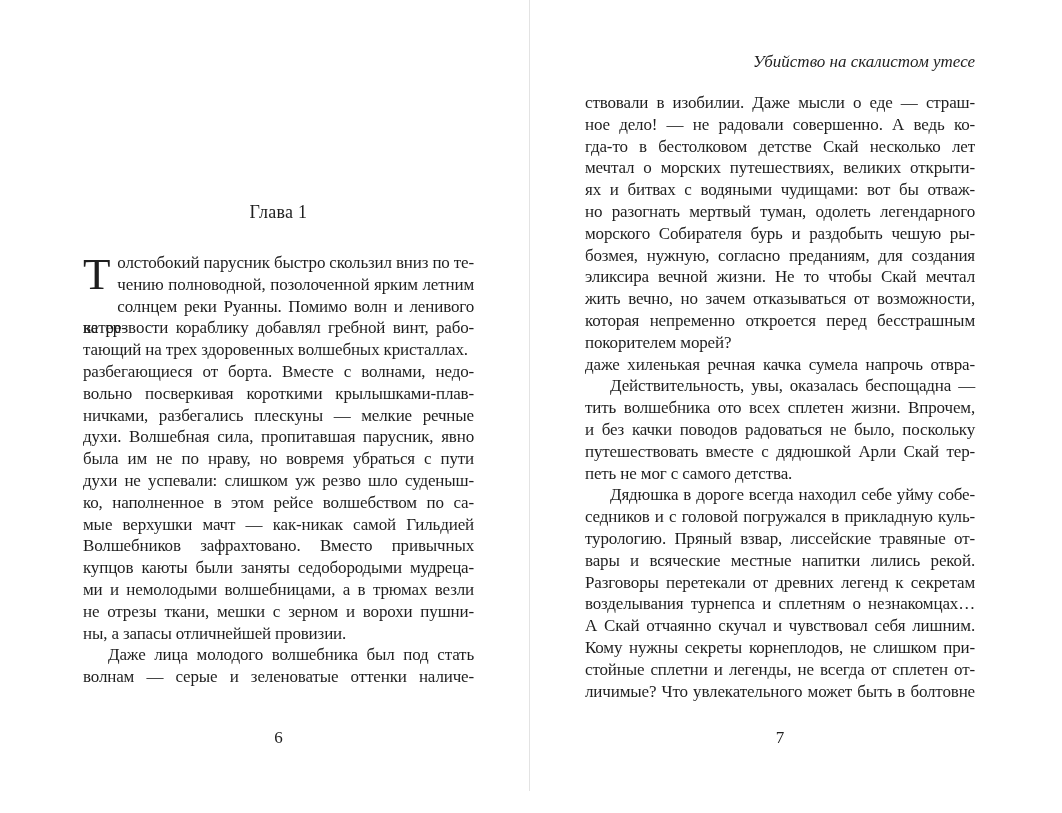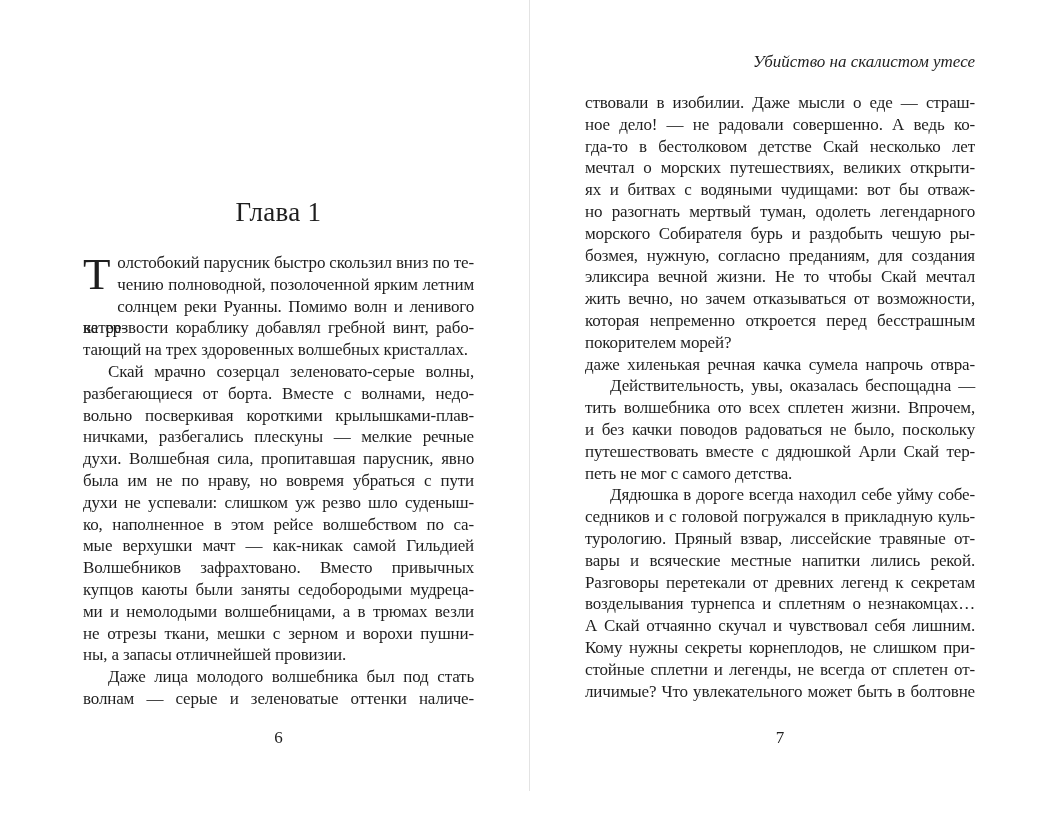--- a/index.html
+++ b/index.html
@@ -23,21 +23,21 @@
   .page { position: absolute; top: 0; height: 813px; }
   .page-left  { left: 83px;  width: 391px; }
   .page-right { left: 585px; width: 390px; }
 
   .chapter-title {
     position: absolute;
     top: 196px;
     left: 0;
     width: 100%;
     text-align: center;
-    font-size: 27px;
+    font-size: 18px;
     line-height: 32px;
     letter-spacing: 0.3px;
   }
   .running-header {
     position: absolute;
     top: 51px;
     left: 0;
     width: 100%;
     text-align: right;
     font-style: italic;
@@ -96,21 +96,20 @@
     <div class="body-text body-left">
       <div class="paragraph">
         <span class="dropcap">Т</span>
         <div class="line">олстобокий парусник быстро скользил вниз по те-</div>
         <div class="line">чению полноводной, позолоченной ярким летним</div>
         <div class="line">солнцем реки Руанны. Помимо волн и ленивого ветер-</div>
         <div class="line">ка резвости кораблику добавлял гребной винт, рабо-</div>
         <div class="line last">тающий на трех здоровенных волшебных кристаллах.</div>
       </div>
       <div class="paragraph">
-        <div class="line first">Скай мрачно созерцал зеленовато-серые волны,</div>
         <div class="line">разбегающиеся от борта. Вместе с волнами, недо-</div>
         <div class="line">вольно посверкивая короткими крылышками-плав-</div>
         <div class="line">ничками, разбегались плескуны — мелкие речные</div>
         <div class="line">духи. Волшебная сила, пропитавшая парусник, явно</div>
         <div class="line">была им не по нраву, но вовремя убраться с пути</div>
         <div class="line">духи не успевали: слишком уж резво шло суденыш-</div>
         <div class="line">ко, наполненное в этом рейсе волшебством по са-</div>
         <div class="line">мые верхушки мачт — как-никак самой Гильдией</div>
         <div class="line">Волшебников зафрахтовано. Вместо привычных</div>
         <div class="line">купцов каюты были заняты седобородыми мудреца-</div>

